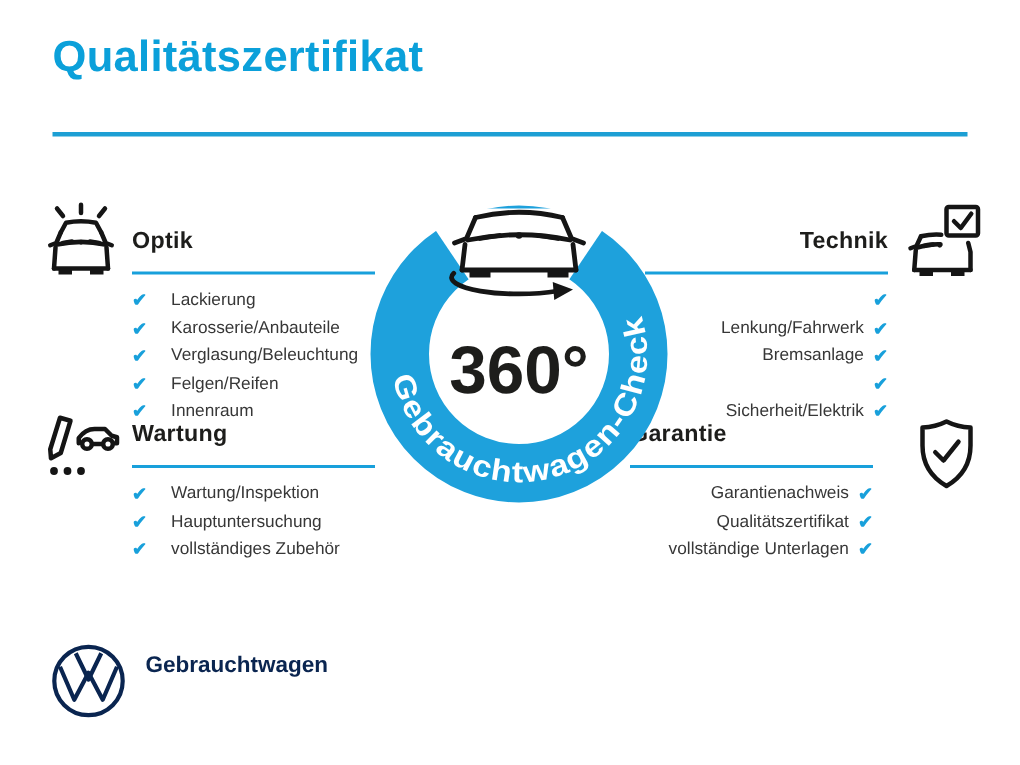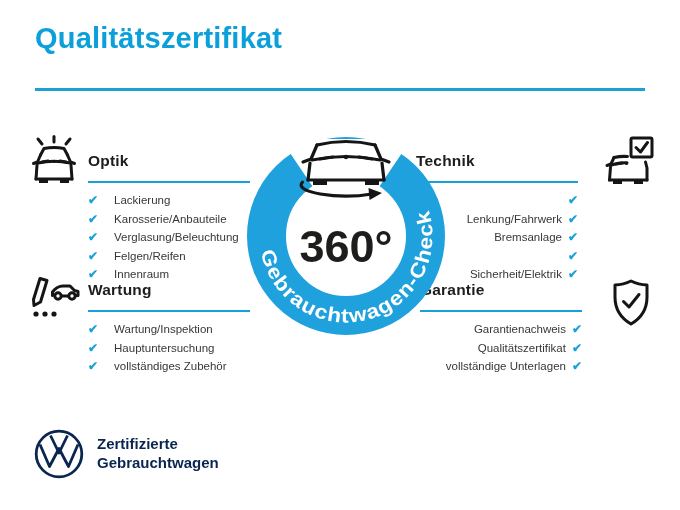--- a/index.html
+++ b/index.html
@@ -10,21 +10,21 @@
   .page-title {
     position:absolute; left:35px; top:22px; margin:0;
     font-size:29px; font-weight:700; color:#0ba0da; letter-spacing:0.2px;
   }
   .title-rule {
     position:absolute; left:35px; top:88px; width:610px; height:3px; background:#1d9fd4;
   }
   .sec-body { position:absolute; width:162px; }
   #optik-body    { left:88px;  top:151px; }
   #wartung-body  { left:88px;  top:280px; }
-  #technik-body  { left:416px; top:151px; }
+  #technik-body  { left:430px; top:151px; text-align:right; }
   #garantie-body { left:420px; top:280px; text-align:left; }
   .sec-title { margin:0; font-size:15.5px; font-weight:700; color:#1d1d1b; line-height:20px; letter-spacing:0.2px; }
   .sec-rule  { height:2px; background:#18a0db; margin-top:10px; }
   .items { margin-top:8px; }
   .check-item { display:flex; align-items:center; gap:6px; height:18.5px; font-size:11.5px; color:#373737; }
   .sec-right .check-item { flex-direction:row-reverse; }
   .check { color:#18a0db; font-size:12px; line-height:1; font-weight:700; }
   .check-label { white-space:nowrap;padding-left:10px; }
   .sec-icon { position:absolute; }
   #optik-icon    { left:27px;  top:134px; }
@@ -218,17 +218,16 @@
   </div>
 
   <div class="footer-logo">
     <svg width="52" height="52" viewBox="0 0 52 52" fill="none" stroke="#0a2550" stroke-width="2.8" stroke-linejoin="round">
       <circle cx="26" cy="26" r="22.8"></circle>
       <path d="M 17.5 7.5 L 26 25 L 34.5 7.5"></path>
       <path d="M 7 16.5 L 16.5 38.5 L 26 20.5 L 35.5 38.5 L 45 16.5"></path>
     </svg>
   </div>
   <div class="footer-text">
-    <div>Zertifizierte</div>
     <div>Gebrauchtwagen</div>
   </div>
 
 </div>
 
 </body></html>

